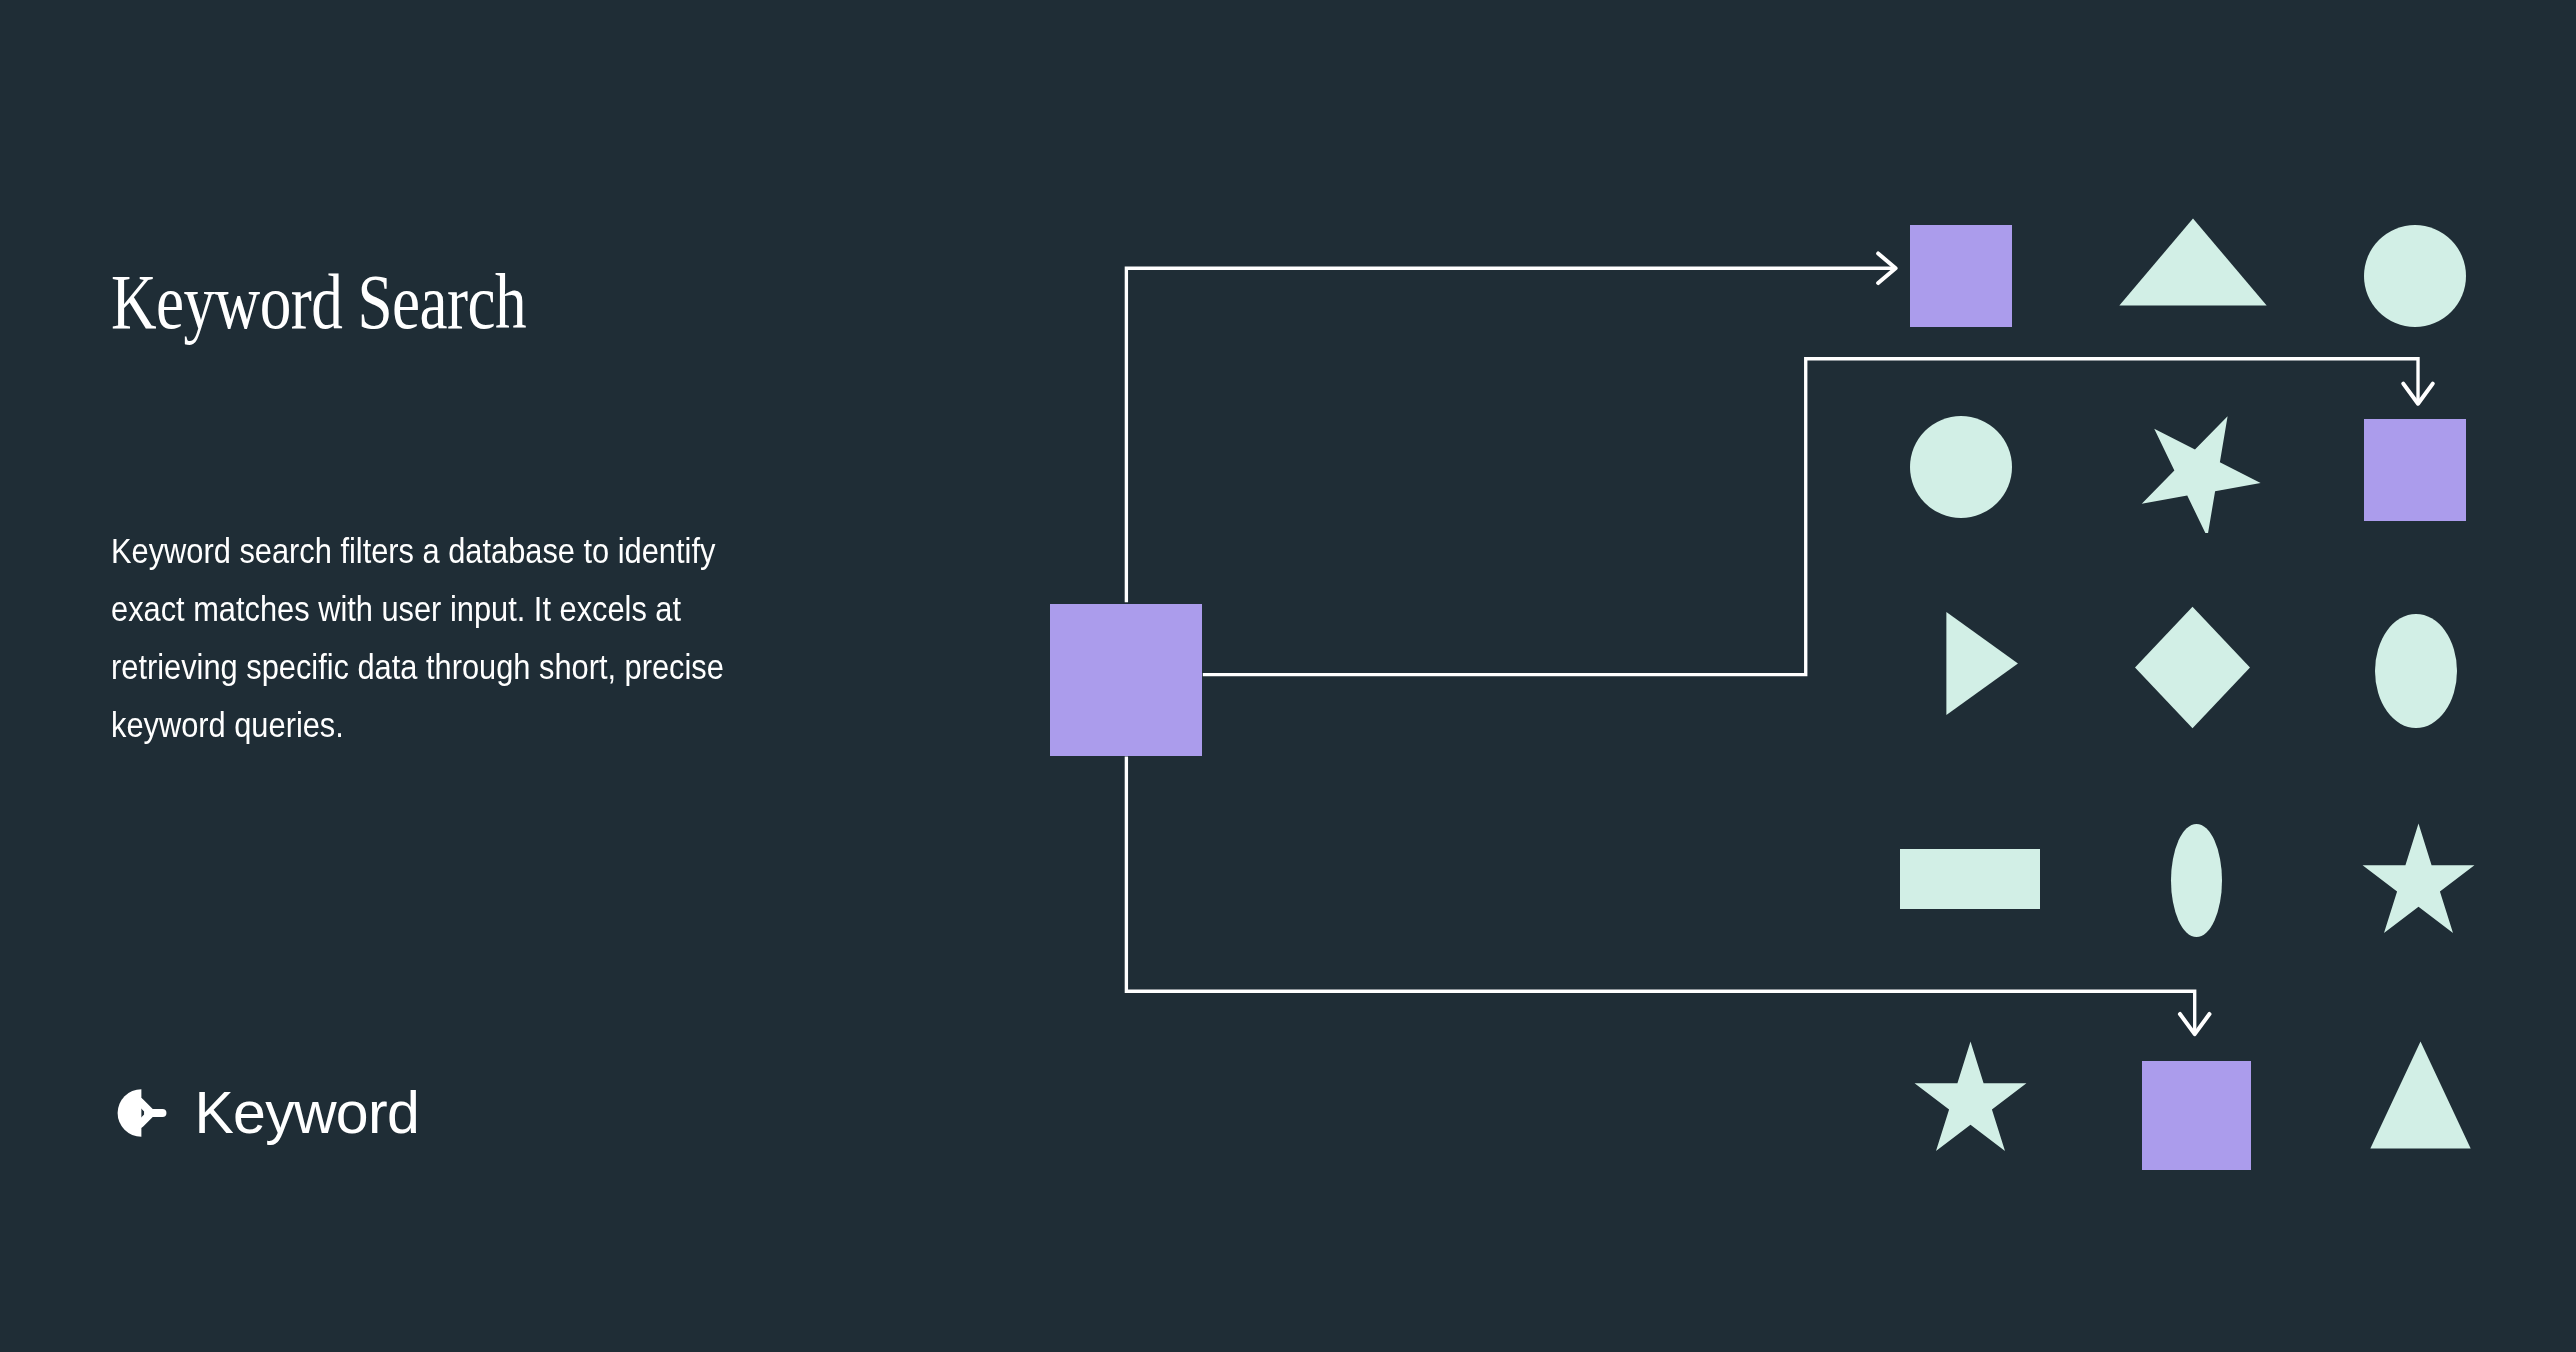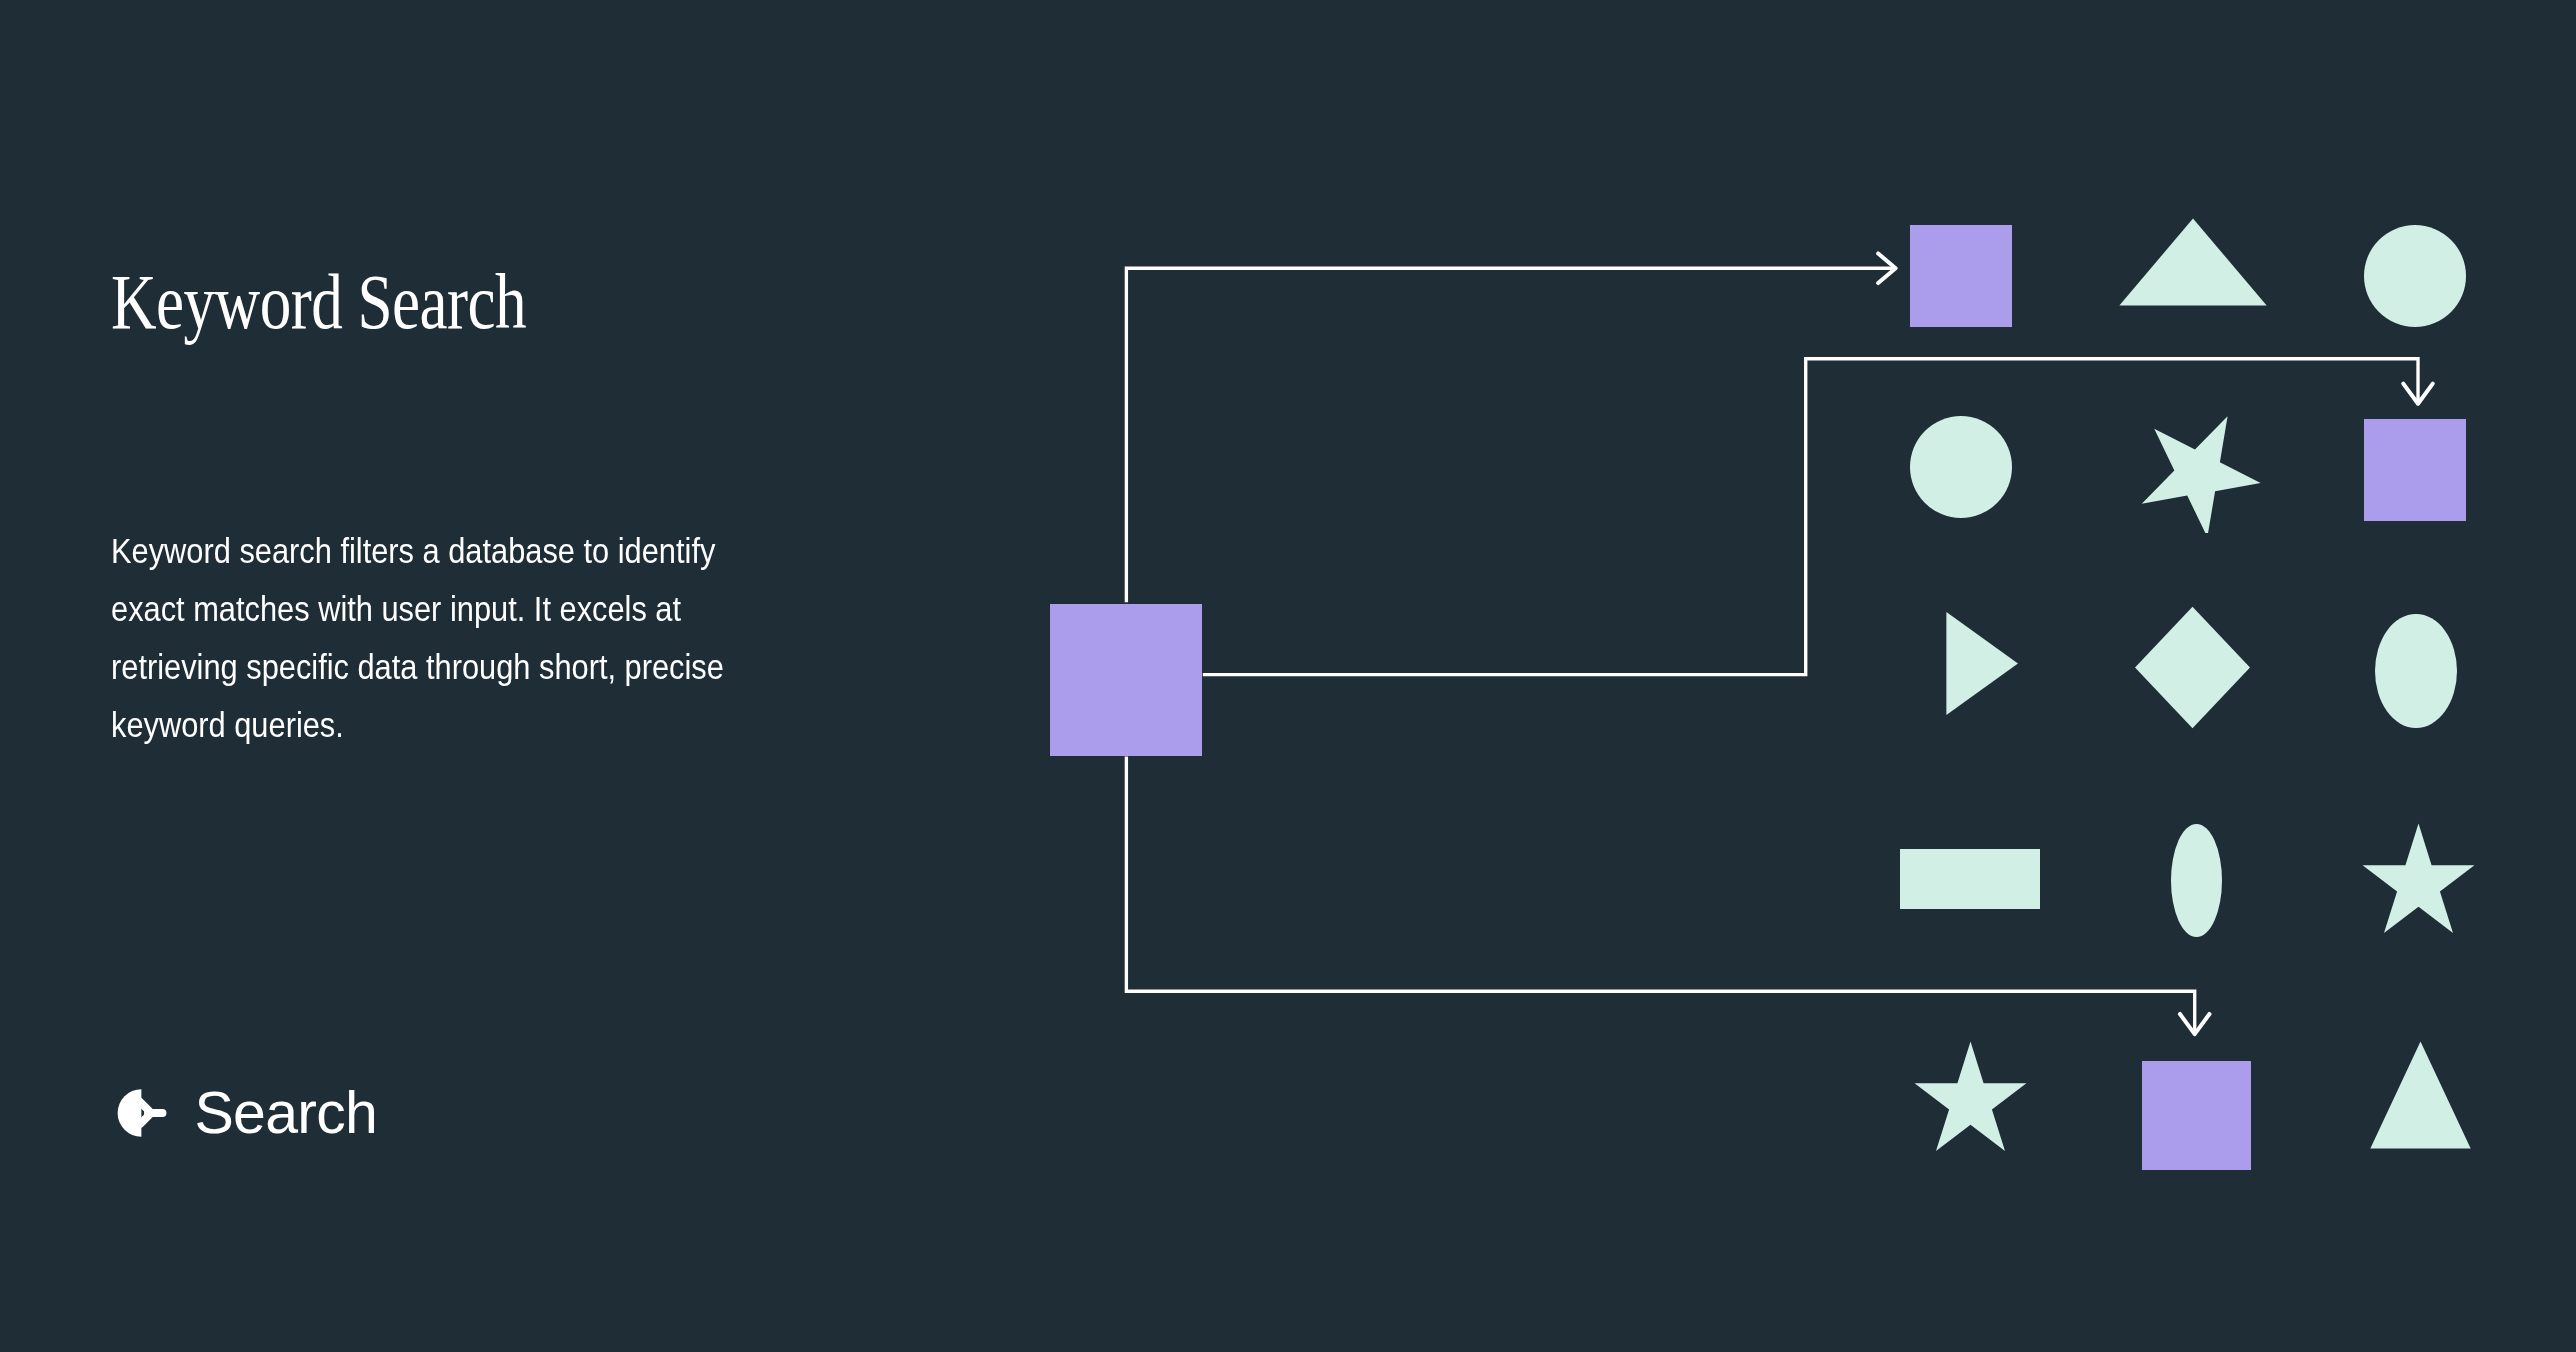--- a/index.html
+++ b/index.html
@@ -116,21 +116,21 @@
 
     <div class="body-copy">Keyword search filters a database to identify exact matches with user input.  It excels at retrieving specific data through short, precise keyword queries.</div>
 
     <div class="logo-lockup">
       <svg class="logo-mark" viewBox="0 0 100 100">
         <path d="M46 14 A36 36 0 1 0 46 86 Z" fill="#ffffff"></path>
         <rect x="50" y="44" width="34" height="12" rx="6" fill="#ffffff"></rect>
         <rect x="46" y="24" width="12" height="34" rx="6" fill="#ffffff" transform="rotate(-45 52 41)"></rect>
         <rect x="46" y="42" width="12" height="34" rx="6" fill="#ffffff" transform="rotate(45 52 59)"></rect>
       </svg>
-      <div class="logo-word">Search</div>
+      <div class="logo-word">Keyword</div>
     </div>
   </div>
 
   <div class="source-square"></div>
 
   <div class="diagram">
     <svg viewBox="0 0 3840 2016" xmlns="http://www.w3.org/2000/svg">
       <g fill="none" stroke="#ffffff" stroke-width="5" stroke-linecap="butt" stroke-linejoin="miter">
 
         <path d="M1679 898 L1679 400 L2824 400"></path>

